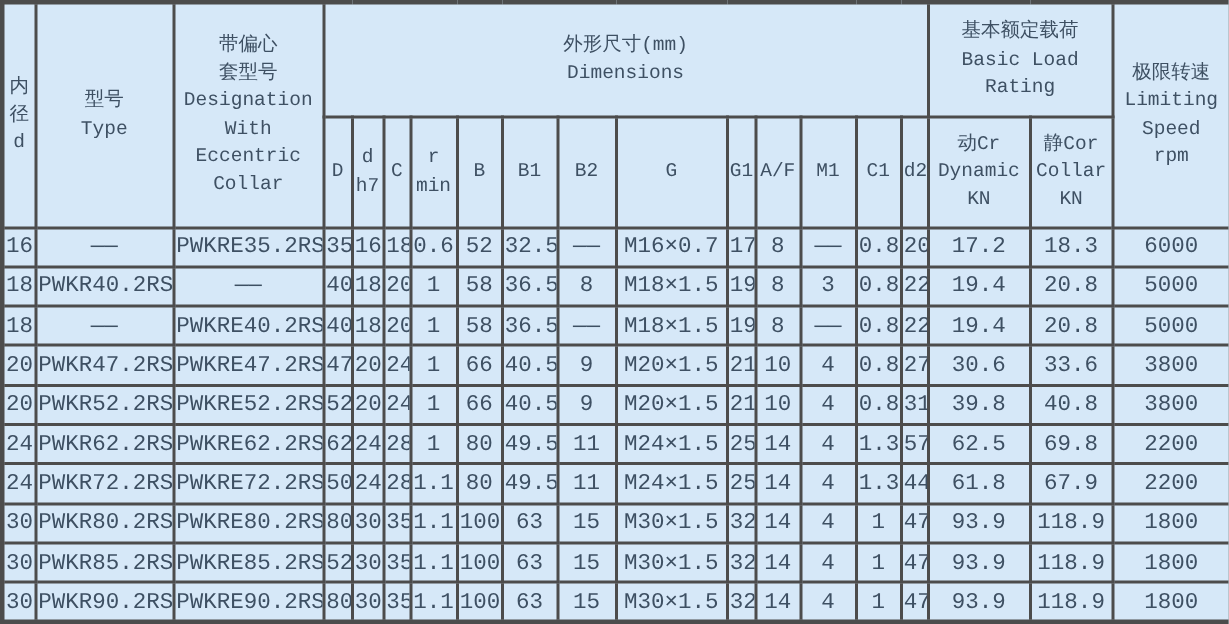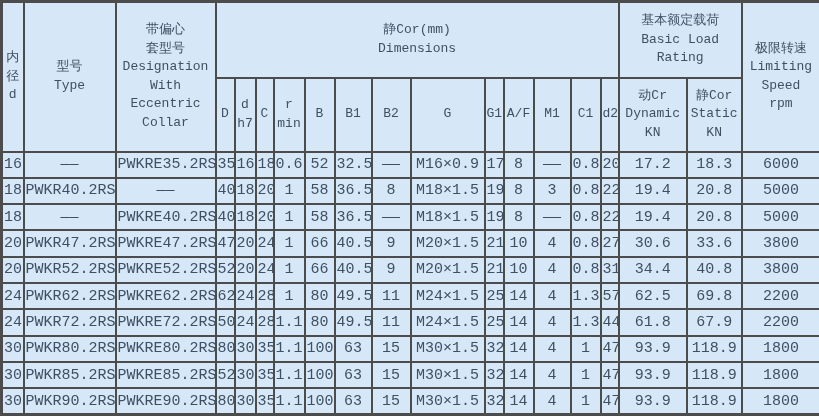--- a/index.html
+++ b/index.html
@@ -57,21 +57,21 @@
 径
 d</th>
       <th rowspan="2">型号
 Type</th>
       <th rowspan="2">带偏心
 套型号
 Designation
 With
 Eccentric
 Collar</th>
-      <th colspan="13">静Cor(mm)
+      <th colspan="13">外形尺寸(mm)
 Dimensions</th>
       <th colspan="2">基本额定载荷
 Basic Load
 Rating</th>
       <th rowspan="2">极限转速
 Limiting
 Speed
 rpm</th>
     </tr>
     <tr class="tier2">
@@ -87,37 +87,37 @@
       <th>G</th>
       <th>G1</th>
       <th>A/F</th>
       <th>M1</th>
       <th>C1</th>
       <th>d2</th>
       <th>动Cr
 Dynamic
 KN</th>
       <th>静Cor
-Static
+Collar
 KN</th>
     </tr>
   </thead>
   <tbody>
       <tr>
         <td>16</td>
         <td>——</td>
         <td>PWKRE35.2RS</td>
         <td>35</td>
         <td>16</td>
         <td>18</td>
         <td>0.6</td>
         <td>52</td>
         <td>32.5</td>
         <td>——</td>
-        <td>M16×0.9</td>
+        <td>M16×0.7</td>
         <td>17</td>
         <td>8</td>
         <td>——</td>
         <td>0.8</td>
         <td>20</td>
         <td>17.2</td>
         <td>18.3</td>
         <td>6000</td>
       </tr>
       <tr>
@@ -193,21 +193,21 @@
         <td>1</td>
         <td>66</td>
         <td>40.5</td>
         <td>9</td>
         <td>M20×1.5</td>
         <td>21</td>
         <td>10</td>
         <td>4</td>
         <td>0.8</td>
         <td>31</td>
-        <td>34.4</td>
+        <td>39.8</td>
         <td>40.8</td>
         <td>3800</td>
       </tr>
       <tr>
         <td>24</td>
         <td>PWKR62.2RS</td>
         <td>PWKRE62.2RS</td>
         <td>62</td>
         <td>24</td>
         <td>28</td>

